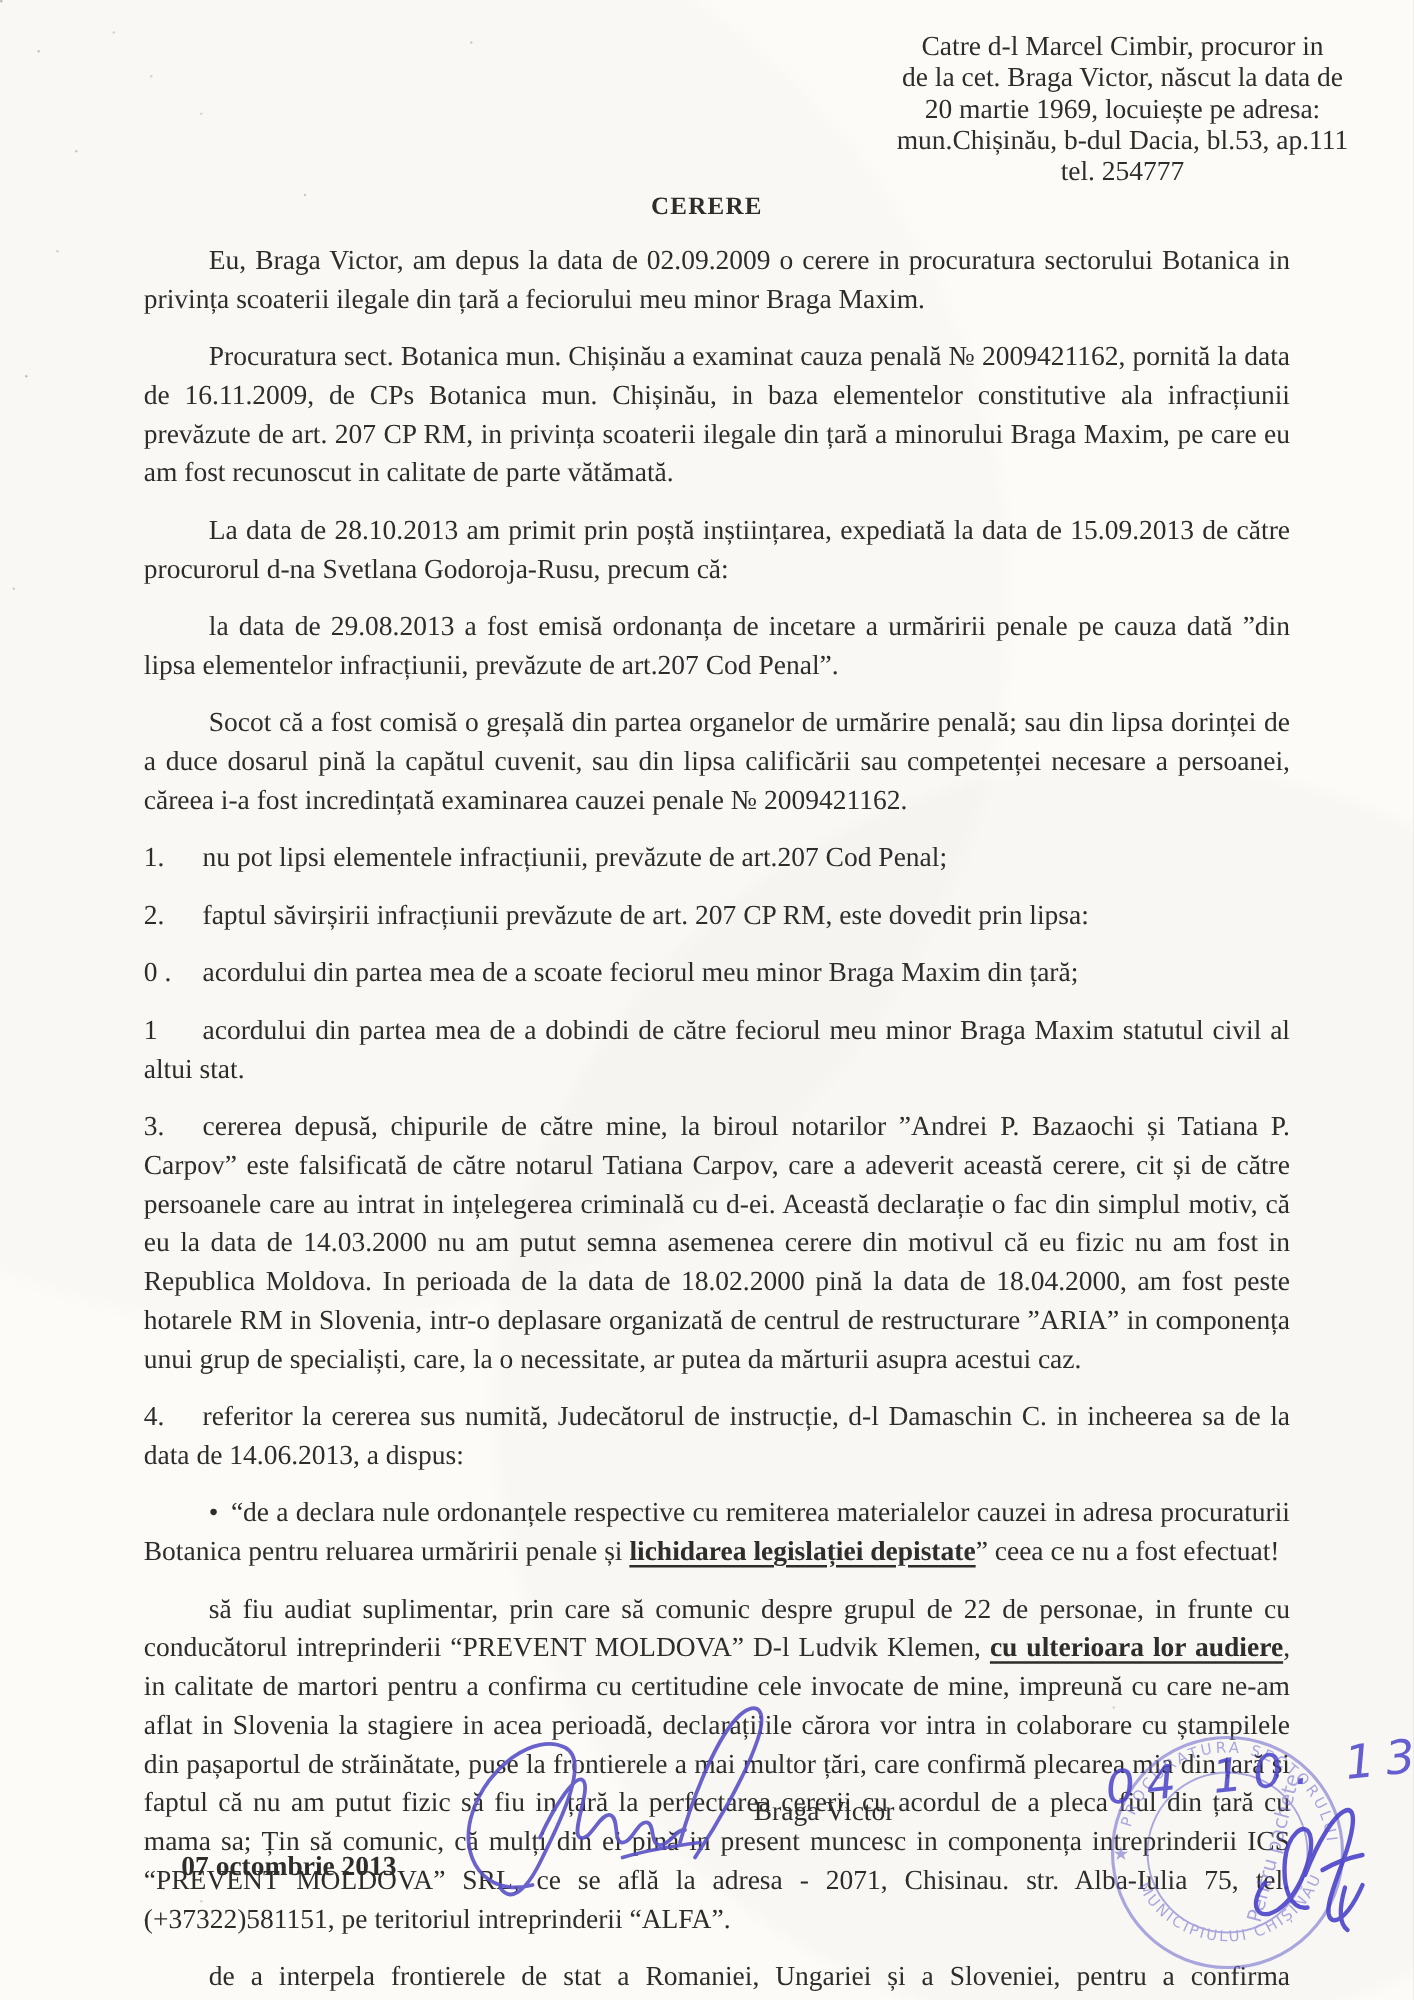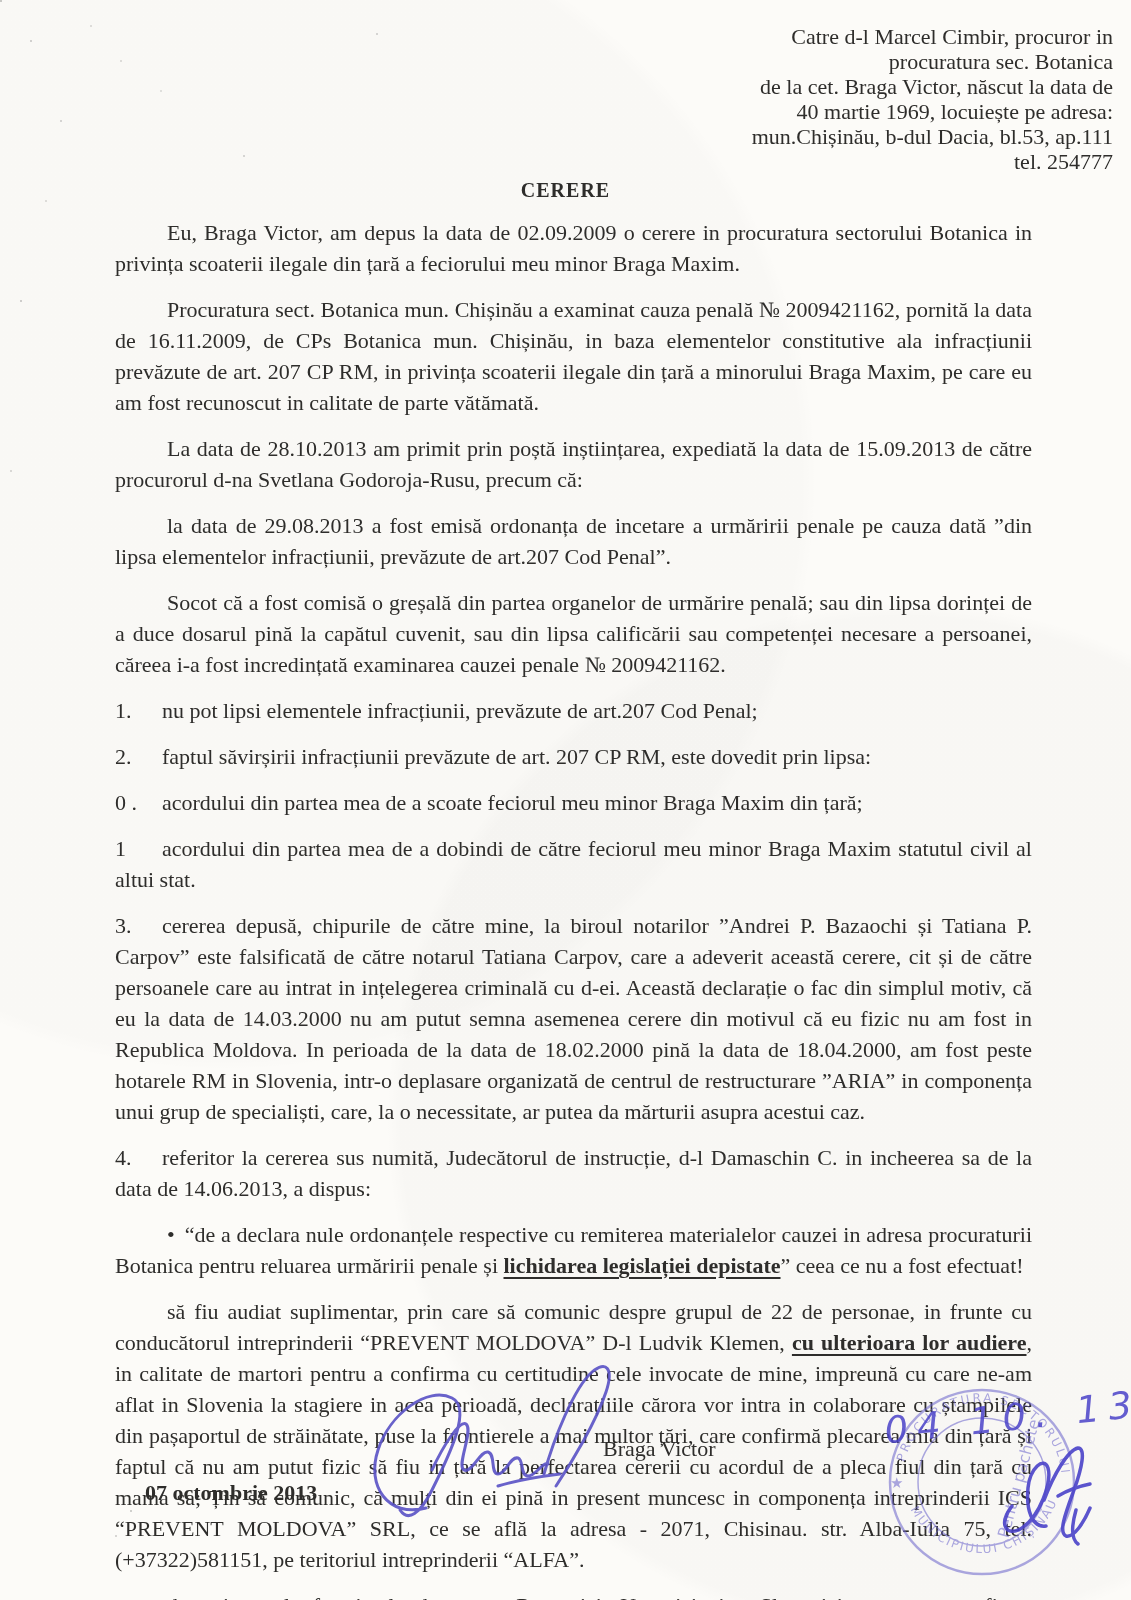--- a/index.html
+++ b/index.html
@@ -11,21 +11,21 @@
     background-image:radial-gradient(circle at 20% 30%, rgba(0,0,0,0.012) 0 40%, transparent 41%),
                      radial-gradient(circle at 80% 70%, rgba(0,0,0,0.015) 0 35%, transparent 36%);
     color:#2e2d2b;
     font-family:"Liberation Serif", serif;
     font-size:22px;
     overflow:hidden;
   }
   .header-block{
     margin:24px 18px 0 683px;
     line-height:25px;
-    text-align:right;
+    text-align:center;
   }
   .doc-title{
     text-align:center;
     font-weight:bold;
     font-size:20px;
     letter-spacing:1px;
     margin:5px 0 2px 0;
   }
   .body-text{
     margin:0 84px 0 100px;
@@ -67,23 +67,22 @@
       160px 1520px 0 rgba(60,60,60,.2), 890px 1365px 0 rgba(60,60,60,.2);}
 </style>
 </head>
 <body>
 
 <div class="page">
   <div class="noise"></div>
 
   <div class="header-block">
     <div>Catre d-l Marcel Cimbir, procuror in</div>
-    <div>procuratura sec. Botanica</div>
     <div>de la cet. Braga Victor, născut la data de</div>
-    <div>40 martie 1969, locuiește pe adresa:</div>
+    <div>20 martie 1969, locuiește pe adresa:</div>
     <div>mun.Chișinău, b-dul Dacia, bl.53, ap.111</div>
     <div>tel. 254777</div>
   </div>
 
   <div class="doc-title">CERERE</div>
 
   <div class="body-text">
     <p class="para indent"><span>Eu, Braga Victor, am depus la data de 02.09.2009 o cerere in procuratura sectorului Botanica in privința scoaterii ilegale din țară a feciorului meu minor Braga Maxim.</span></p>
     <p class="para indent"><span>Procuratura sect. Botanica mun. Chișinău a examinat cauza penală № 2009421162, pornită la data de 16.11.2009, de CPs Botanica mun. Chișinău, in baza elementelor constitutive ala infracțiunii prevăzute de art. 207 CP RM, in privința scoaterii ilegale din țară a minorului Braga Maxim, pe care eu am fost recunoscut in calitate de parte vătămată.</span></p>
     <p class="para indent"><span>La data de 28.10.2013 am primit prin poștă inștiințarea, expediată la data de 15.09.2013 de către procurorul d-na Svetlana Godoroja-Rusu, precum că:</span></p>

